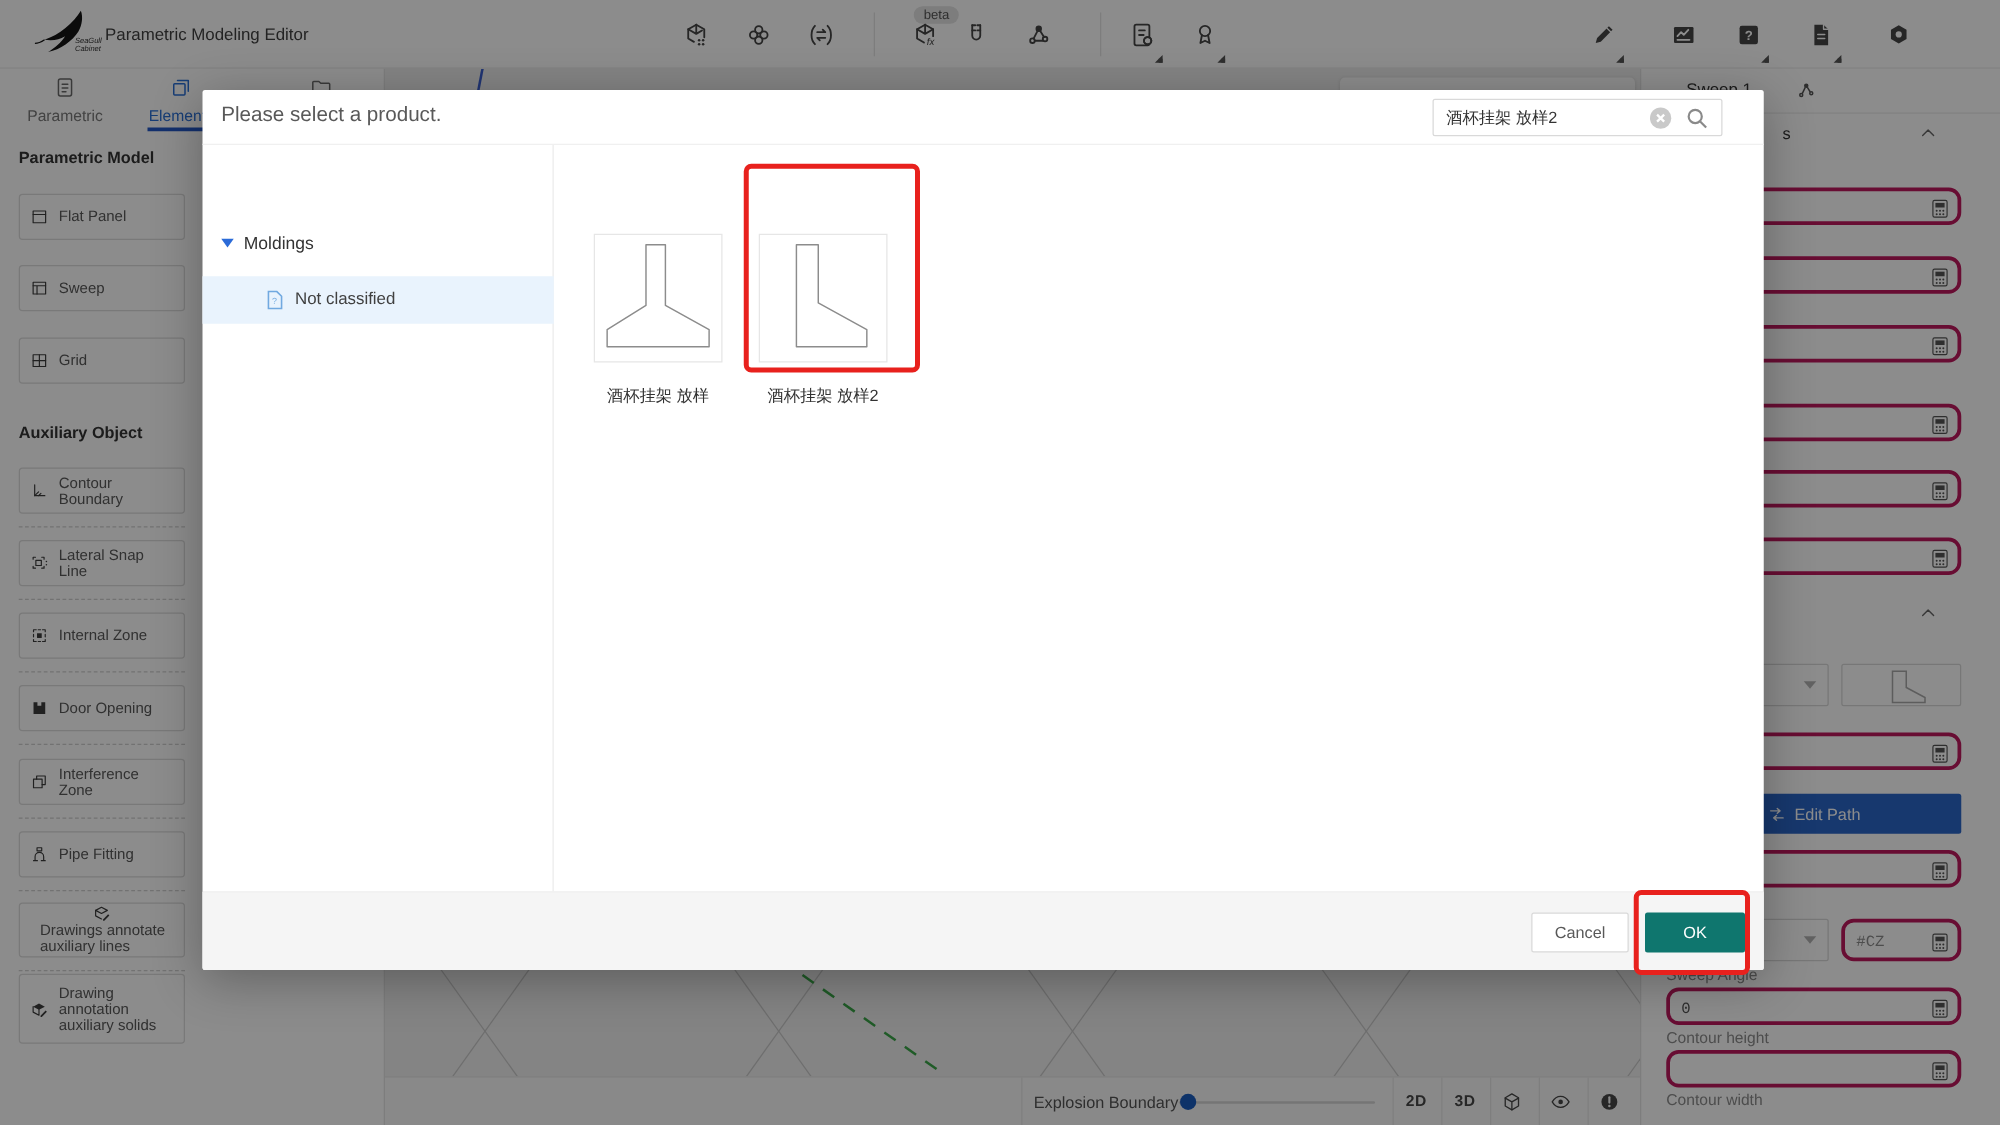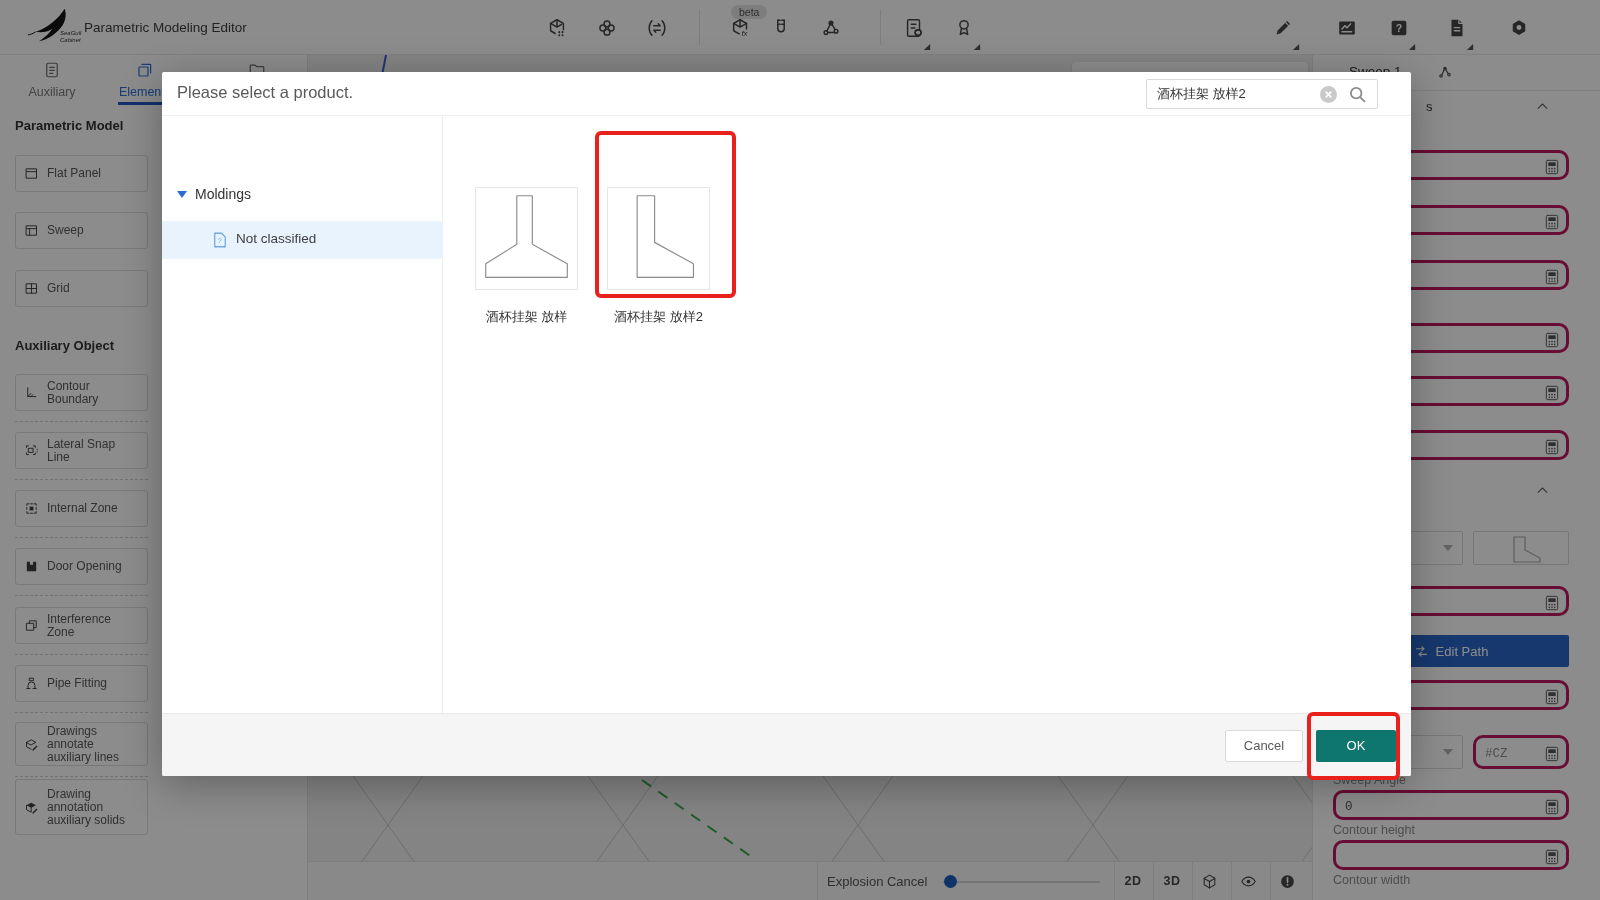--- a/index.html
+++ b/index.html
@@ -200,21 +200,21 @@
         <circle cx="12" cy="11.5" r="2.7" fill="#fff" stroke="none"></circle>
       </svg>
     </span>
   </div>
 
 <div id="sidebar">
   <div id="side-tabs">
       <div class="side-tab" style="left: 7px;"><span class="t-ico"><svg viewBox="0 0 24 24" width="18" height="18" fill="none" stroke="currentColor" stroke-width="1.6" stroke-linejoin="round" stroke-linecap="round">
             <rect x="5" y="3" width="14" height="18" rx="2"></rect>
             <path d="M9 8.5h6M9 12.5h6M9 16.5h4"></path>
-          </svg></span><span class="t-lbl">Auxiliary</span></div>
+          </svg></span><span class="t-lbl">Parametric</span></div>
       <div class="side-tab active" style="left: 100px;"><span class="t-ico"><svg viewBox="0 0 24 24" width="18" height="18" fill="none" stroke="currentColor" stroke-width="1.6" stroke-linejoin="round" stroke-linecap="round">
             <rect x="4" y="8" width="12" height="12" rx="1"></rect>
             <path d="M8 4.5h11.5V16"></path>
           </svg></span><span class="t-lbl">Elements</span></div>
       <div class="side-tab" style="left: 212px;"><span class="t-ico"><svg viewBox="0 0 24 24" width="18" height="18" fill="none" stroke="currentColor" stroke-width="1.6" stroke-linejoin="round" stroke-linecap="round">
             <path d="M3 6.5a1 1 0 011-1h5.5l2 2H20a1 1 0 011 1V18a1 1 0 01-1 1H4a1 1 0 01-1-1z"></path>
           </svg></span><span class="t-lbl"></span></div>
     </div>
   <div id="tab-underline"></div>
   <div id="side-body">
@@ -301,21 +301,21 @@
       <div class="side-btn" style="top: 610px; height: 37px;">
         <span class="b-ico">
           <svg viewBox="0 0 24 24" width="15" height="15" fill="none" stroke="currentColor" stroke-width="1.5" stroke-linejoin="round" stroke-linecap="round">
             <rect x="9" y="3.5" width="6" height="4"></rect>
             <path d="M6.5 20v-5a5.5 5.5 0 0111 0v5M4.5 20h5M14.5 20h5"></path>
           </svg>
         </span>
         <span class="b-lbl">Pipe Fitting</span>
       </div>
       <div class="dash-sep" style="top: 657px;"></div>
-      <div class="side-btn" style="top: 667px; height: 44px;">
+      <div class="side-btn" style="top: 667px; height: 44px; flex-direction: column;">
         <span class="b-ico">
           <svg viewBox="0 0 24 24" width="15" height="15" fill="none" stroke="currentColor" stroke-width="1.5" stroke-linejoin="round" stroke-linecap="round">
             <path d="M4 8.5l7.5-4 7.5 4-7.5 4z"></path>
             <path d="M4 8.5v7l7.5 4"></path>
             <path d="M13.5 20l6.5-6.5 1.6 1.6-6.5 6.5h-1.6z" fill="currentColor" stroke="none"></path>
           </svg>
         </span>
         <span class="b-lbl">Drawings annotate auxiliary lines</span>
       </div>
       <div class="dash-sep" style="top: 721px;"></div>
@@ -551,21 +551,21 @@
     </div>
 </div>
 
 <div id="bottombar">
     <div class="bb-div" style="left: 509px;"></div>
     <div class="bb-div" style="left: 806px;"></div>
     <div class="bb-div" style="left: 845px;"></div>
     <div class="bb-div" style="left: 884px;"></div>
     <div class="bb-div" style="left: 923px;"></div>
     <div class="bb-div" style="left: 962px;"></div>
-    <div id="explosion-label">Explosion Cancel</div>
+    <div id="explosion-label">Explosion Boundary</div>
     <div id="slider-track"></div>
     <div id="slider-thumb"></div>
     <div class="bb-btn" style="left: 810px;">2D</div>
     <div class="bb-btn" style="left: 849px;">3D</div>
     <span class="bb-ico" style="left: 893px;">
       <svg viewBox="0 0 24 24" width="17" height="17" fill="none" stroke="currentColor" stroke-width="1.5" stroke-linejoin="round" stroke-linecap="round">
         <path d="M12 3l7.5 4.3v9.4L12 21l-7.5-4.3V7.3z"></path>
         <path d="M12 12l7.5-4.3M12 12L4.5 7.7M12 12v9"></path>
       </svg>
     </span>

